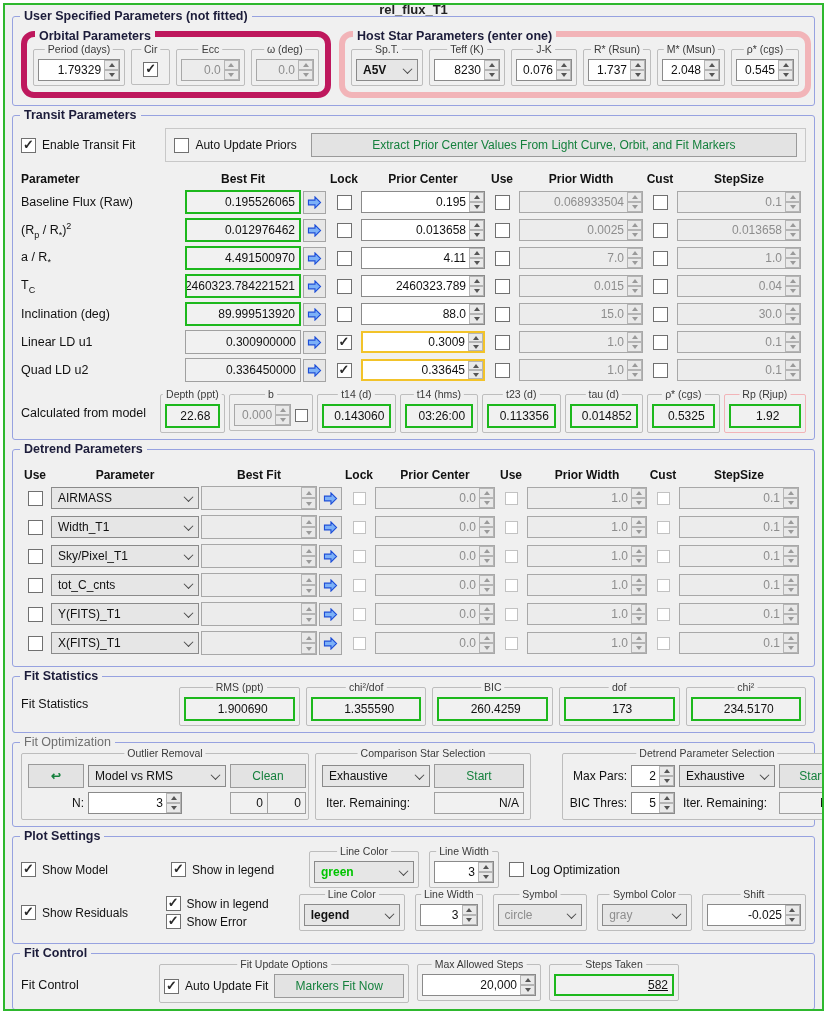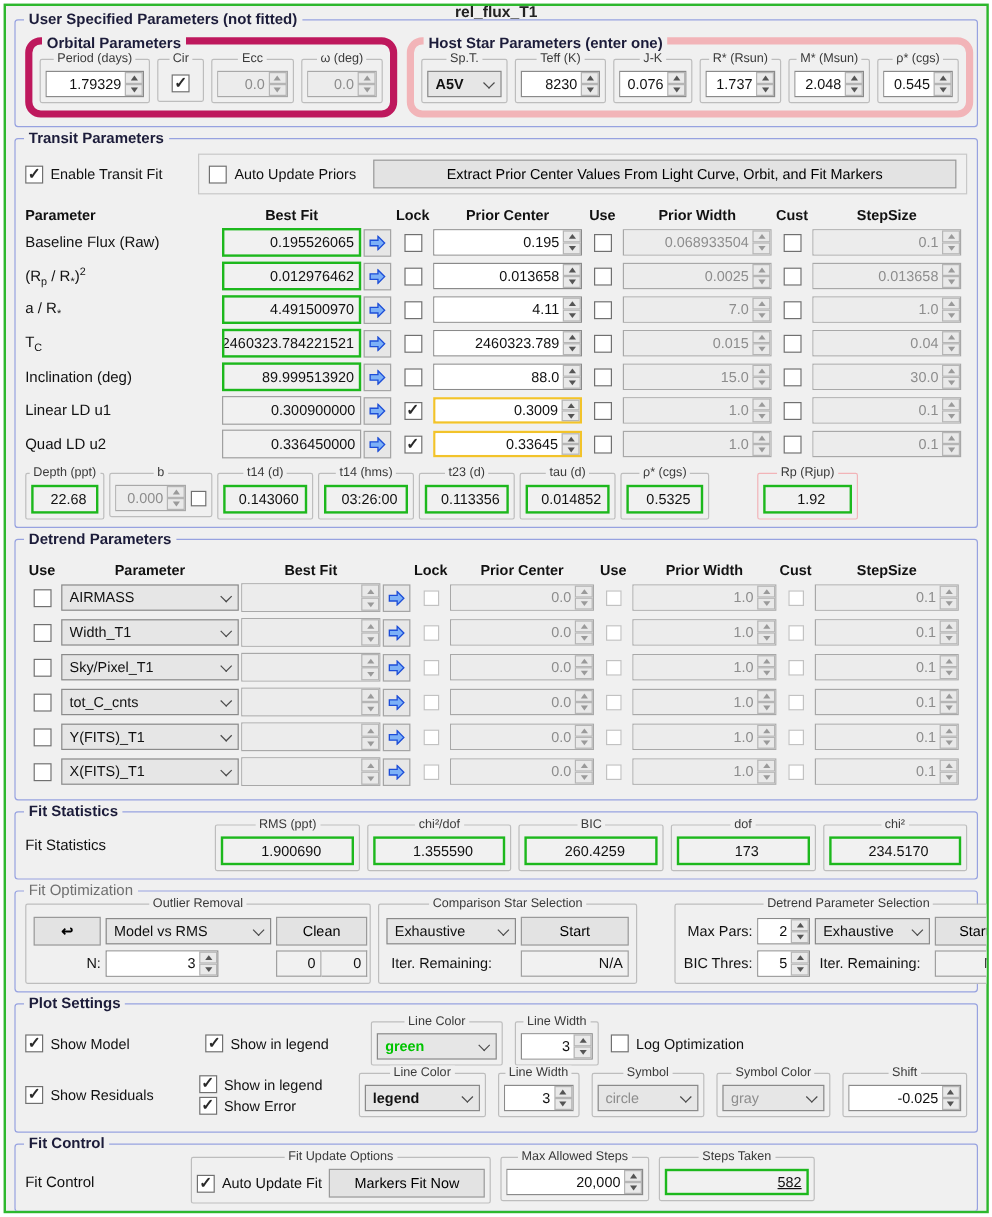--- a/index.html
+++ b/index.html
@@ -9,21 +9,21 @@
 
   .section { position: relative; border: 1px solid #97a2e0; border-radius: 3px; margin: 0 7px 9px 7px; padding: 10px 8px 6px 8px; }
   .sec-title { position: absolute; top: -8px; left: 7px; background: #f0f0f0; padding: 0 4px; font-weight: bold; font-size: 12.5px; color: #1c1c3a; white-space: nowrap; }
   .sec-title.gray { font-weight: normal; color: #6f6f6f; }
 
   .group { position: relative; border: 6px solid #be185d; border-radius: 13px; padding: 12px 6px 6px 6px; }
   .group.pink { border-color: #f2b4b8; }
   .group-title { position: absolute; top: -8px; left: 8px; background: #f0f0f0; padding: 0 4px; font-weight: bold; font-size: 12.5px; color: #1c1c3a; white-space: nowrap; }
 
   .mini { position: relative; border: 1px solid #bdbdbd; border-radius: 2px; padding: 9px 4px 4px 4px; background: #f0f0f0; }
-  .mini.pink { border-color: #f2b4b8; margin-left: 36px; }
+  .mini.pink { border-color: #f2b4b8; }
   .mini-title { position: absolute; top: -7px; left: 50%; transform: translateX(-50%); background: #f0f0f0; padding: 0 3px; font-size: 10.5px; color: #3a3a3a; white-space: nowrap; }
 
   .spin { display: flex; align-items: stretch; border: 1px solid #8a8a8a; background: #fff; height: 22px; }
   .spin-val { flex: 1; display: flex; align-items: center; justify-content: flex-end; padding-right: 3px; background: #fff; overflow: hidden; white-space: nowrap; }
   .spin.dis { border-color: #a8a8a8; }
   .spin.dis .spin-val { background: #ececec; color: #8d8d8d; }
   .spin.yellow { border: 2px solid #f2c32a; }
   .sbtns { display: flex; flex-direction: column; width: 15px; }
   .sb { flex: 1; display: flex; align-items: center; justify-content: center; background: #e9e9e9; border: 1px solid #b5b5b5; cursor: default; }
   .sb.up::after { content: ""; border-left: 3px solid transparent; border-right: 3px solid transparent; border-bottom: 4px solid #555; }
@@ -43,21 +43,21 @@
   .cb.dis { border-color: #c2c2c2; }
   .cb.small { width: 13px; height: 13px; }
   .cb-row { display: inline-flex; align-items: center; gap: 6px; }
   .cb-label { white-space: nowrap; }
 
   .valbox { display: flex; align-items: center; height: 24px; border: 1px solid #a0a0a0; background: #f1f1f1; padding: 0 4px; white-space: nowrap; overflow: hidden; }
   .valbox.rt { justify-content: flex-end; }
   .valbox.ct { justify-content: center; }
   .valbox.green { border: 2px solid #1db81d; padding-left: 10px; }
 
-  .btn { border: 1px solid #9a9a9a; background: #e3e3e3; height: 24px; font-family: "Liberation Sans", sans-serif; font-size: 12px; color: #000000; display: inline-flex; align-items: center; justify-content: center; padding: 0 8px; cursor: default; }
+  .btn { border: 1px solid #9a9a9a; background: #e3e3e3; height: 24px; font-family: "Liberation Sans", sans-serif; font-size: 12px; color: #15803d; display: inline-flex; align-items: center; justify-content: center; padding: 0 8px; cursor: default; }
   .arrow-btn { border: 1px solid #a5a5a5; background: #e7e7e7; width: 23px; height: 23px; display: inline-flex; align-items: center; justify-content: center; padding: 0; cursor: default; }
 
   
   .hrow { display: flex; align-items: flex-start; }
   .gap4 { gap: 4px; } .gap6 { gap: 6px; } .gap8 { gap: 8px; }
 
   
   .tgrid { display: grid; grid-template-columns: 162px 116px 24px 30px 124px 30px 124px 30px 124px; column-gap: 2px; align-items: center; }
   .tgrid.hdr { margin: 10px 0 4px 0; font-weight: bold; }
   .tgrid.hdr > div { text-align: center; }
@@ -511,20 +511,21 @@
             <div class="spin-val">0.1</div>
             <div class="sbtns">
               <div class="sb up"></div>
               <div class="sb dn"></div>
             </div>
           </div>
         </div>
       </div>
 
     <div class="calc-row">
+      <div class="calc-label">Calculated from model</div>
       <div class="mini" style="width:66px;">
         <div class="mini-title">Depth (ppt)</div>
         <div class="valbox ct green">22.68</div>
       </div>
       <div class="mini" style="width:86px;">
         <div class="mini-title">b</div>
         <div class="hrow gap4" style="align-items:center;">
           <div class="spin dis" style="flex:1;">
               <div class="spin-val">0.000</div>
               <div class="sbtns">

